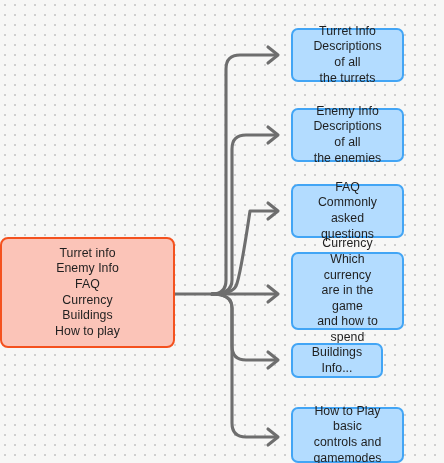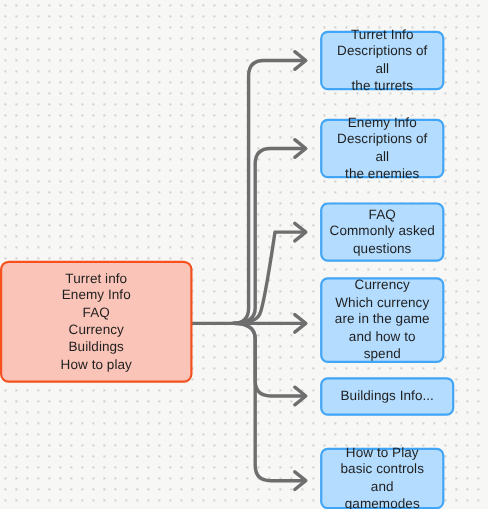--- a/index.html
+++ b/index.html
@@ -43,21 +43,21 @@
   .node-src {
     background: #fbc4b8;
     border: 2.4px solid #f4511e;
     border-radius: 8px;
   }
   .node-dst {
     background: #b3dcff;
     border: 2.4px solid #42a5f5;
   }
   .node-label {
-    padding: 0 6px;
+    padding: 0 22px;
     white-space: pre-line;
   }
 </style>
 </head>
 <body>
 
 <div id="canvas">
 
   <svg id="edges" viewBox="0 0 444 463" width="444" height="463">
     <g fill="none" stroke="#6e6e6e" stroke-width="3.1" stroke-linecap="round" stroke-linejoin="round">
@@ -113,21 +113,21 @@
 questions</span>
   </div>
 
   <div class="node node-dst" style="left:291px; top:252px; width:113px; height:78px;">
     <span class="node-label">Currency
 Which currency
 are in the game
 and how to spend</span>
   </div>
 
-  <div class="node node-dst" style="left:291px; top:343px; width:122px; height:35px;">
+  <div class="node node-dst" style="left:291px; top:343px; width:92px; height:35px;">
     <span class="node-label">Buildings Info...</span>
   </div>
 
   <div class="node node-dst" style="left:291px; top:407px; width:113px; height:56px;">
     <span class="node-label">How to Play
 basic controls and
 gamemodes</span>
   </div>
 
 </div>

